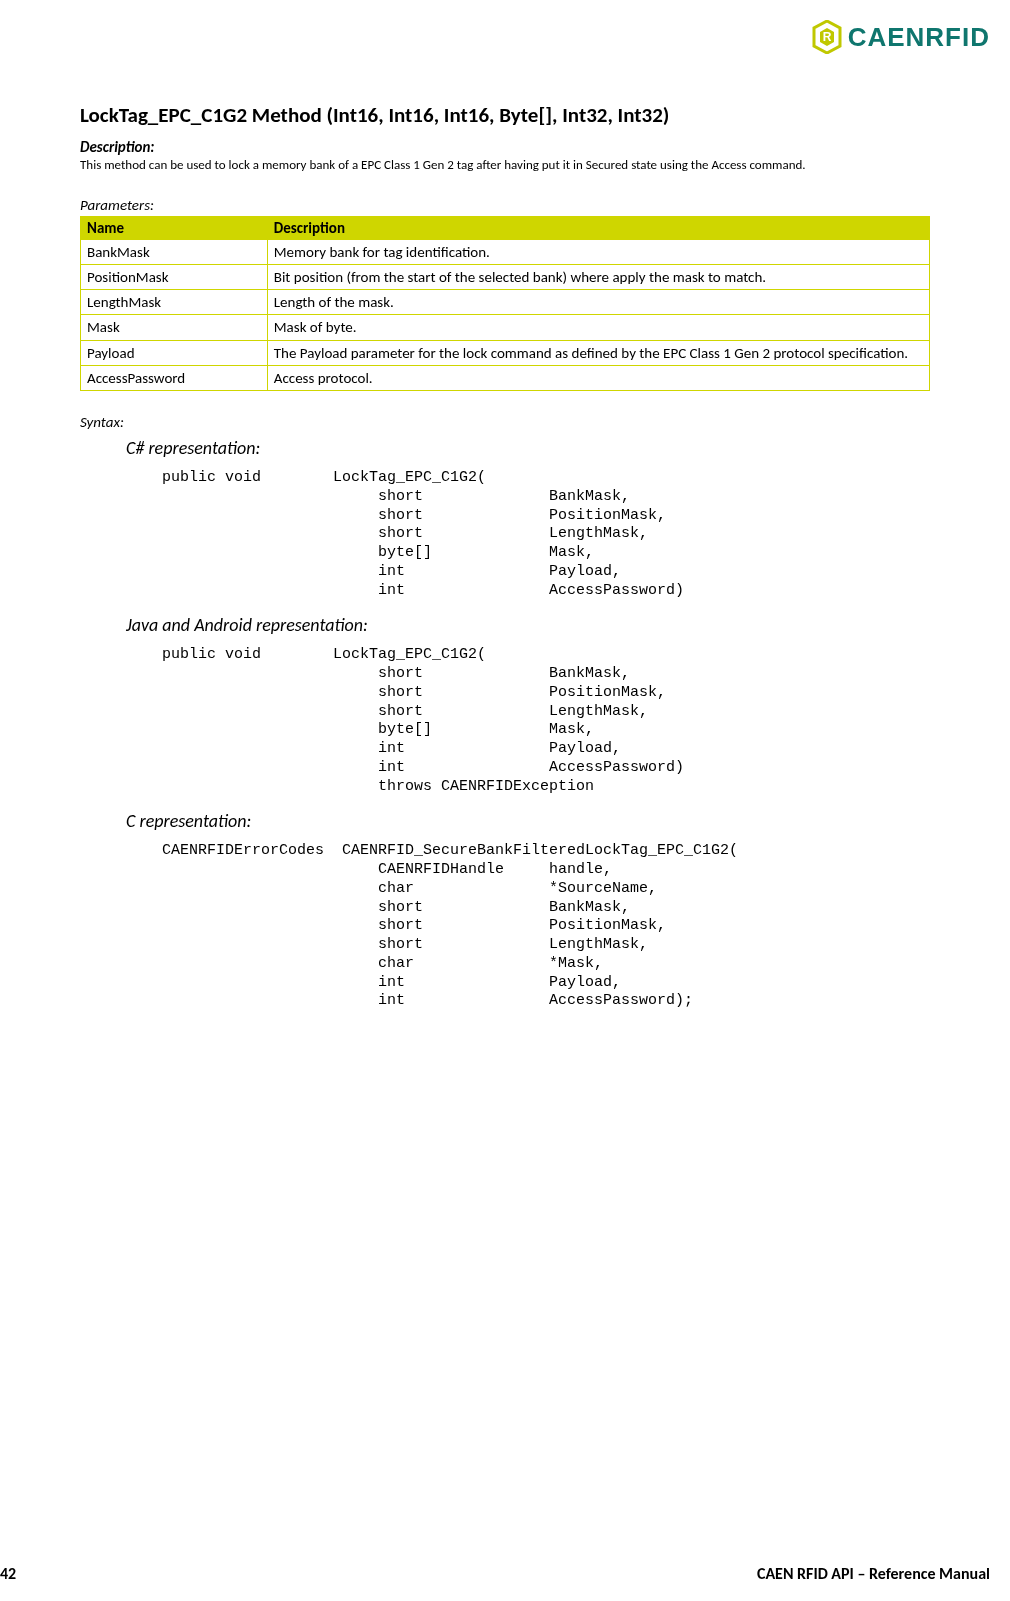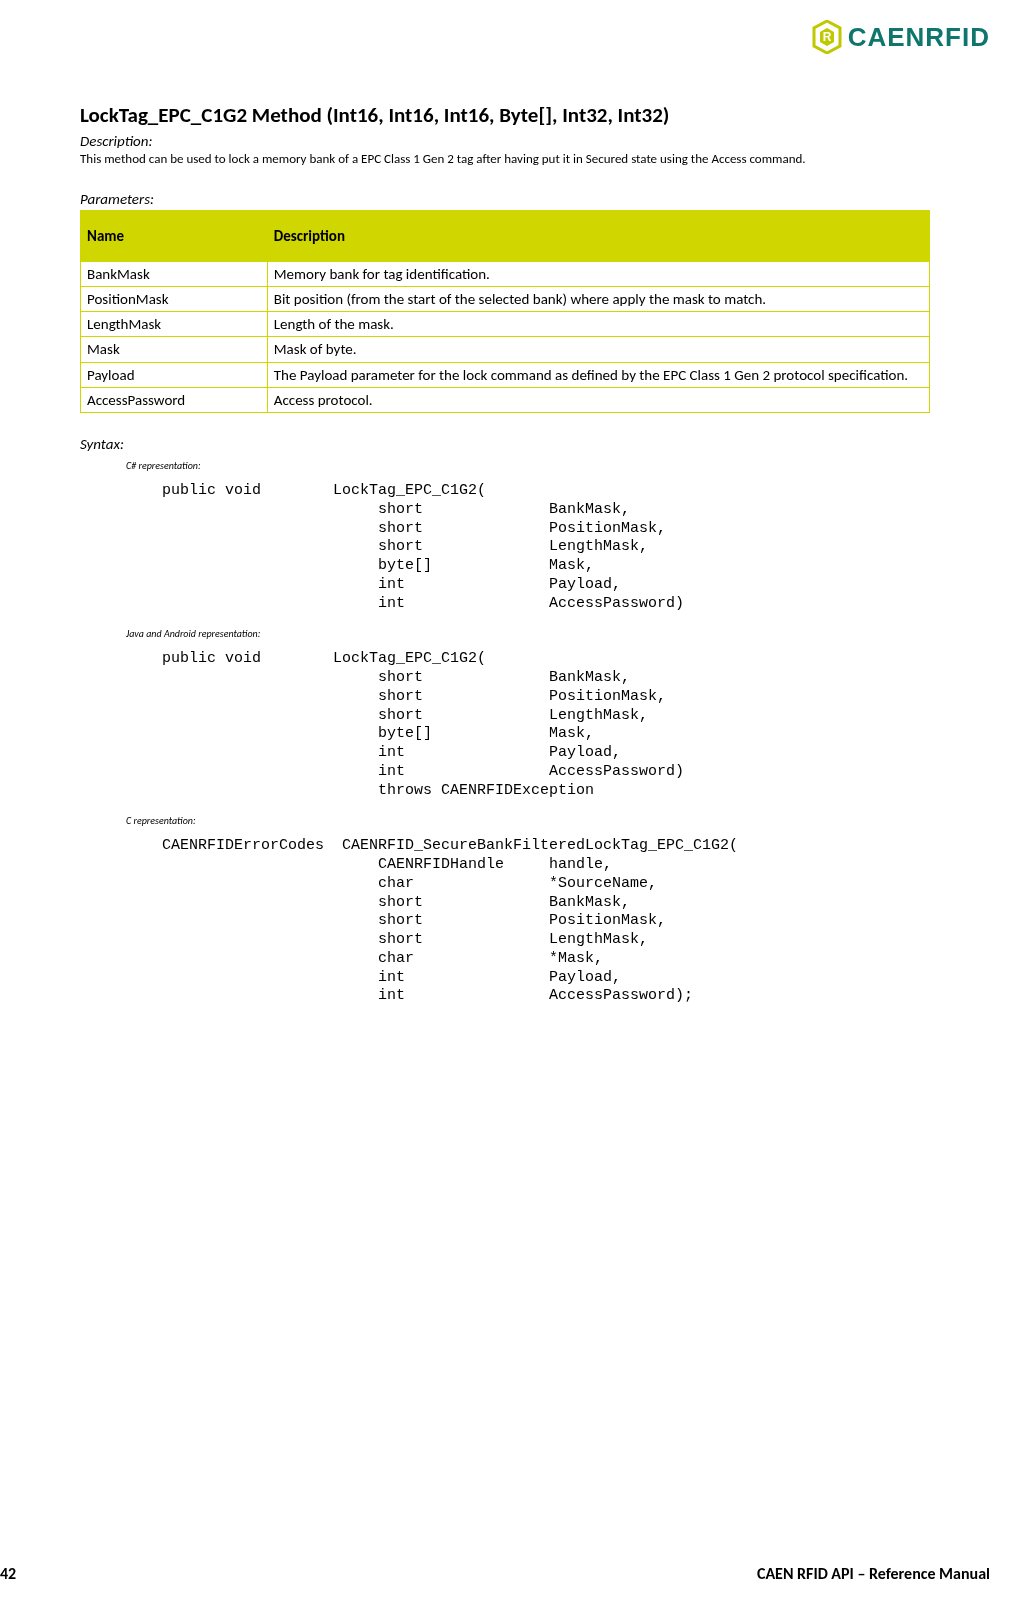--- a/index.html
+++ b/index.html
@@ -36,23 +36,23 @@
     height: 34px;
     display: inline-block;
   }
   h2.method-title {
     font-size: 21px;
     font-weight: bold;
     margin-bottom: 4px;
   }
   .label {
     font-style: italic;
-    font-weight: normal;
-    font-size: 15px;
-    margin-top: 4px;
+    font-weight: bold;
+    font-size: 15px;
+    margin-top: 10px;
   }
   .body-text {
     font-size: 13px;
     line-height: 1.35;
     margin-bottom: 2px;
   }
   .section-label {
     font-style: italic;
     font-size: 15px;
     margin-top: 22px;
@@ -60,41 +60,41 @@
   }
   table.params {
     width: 100%;
     border-collapse: collapse;
     font-size: 15px;
   }
   table.params th {
     background: #cfd600;
     text-align: left;
     font-weight: bold;
-    padding: 16px 6px;
+    padding: 2px 6px;
     border: 1px solid #cfd600;
   }
   table.params td {
     border: 1px solid #cfd600;
     padding: 2px 6px;
     vertical-align: middle;
     line-height: 1.35;
   }
   table.params td:first-child {
     width: 22%;
   }
   .payload-desc {
     text-align: justify;
   }
   .syntax-block {
     margin-left: 46px;
   }
   .repr-label {
     font-style: italic;
-    font-size: 10px;
+    font-size: 18px;
     margin-top: 6px;
     margin-bottom: 10px;
   }
   pre.code {
     font-family: "Courier New", monospace;
     font-size: 15px;
     line-height: 1.25;
     white-space: pre;
     margin-left: 36px;
     margin-bottom: 14px;

